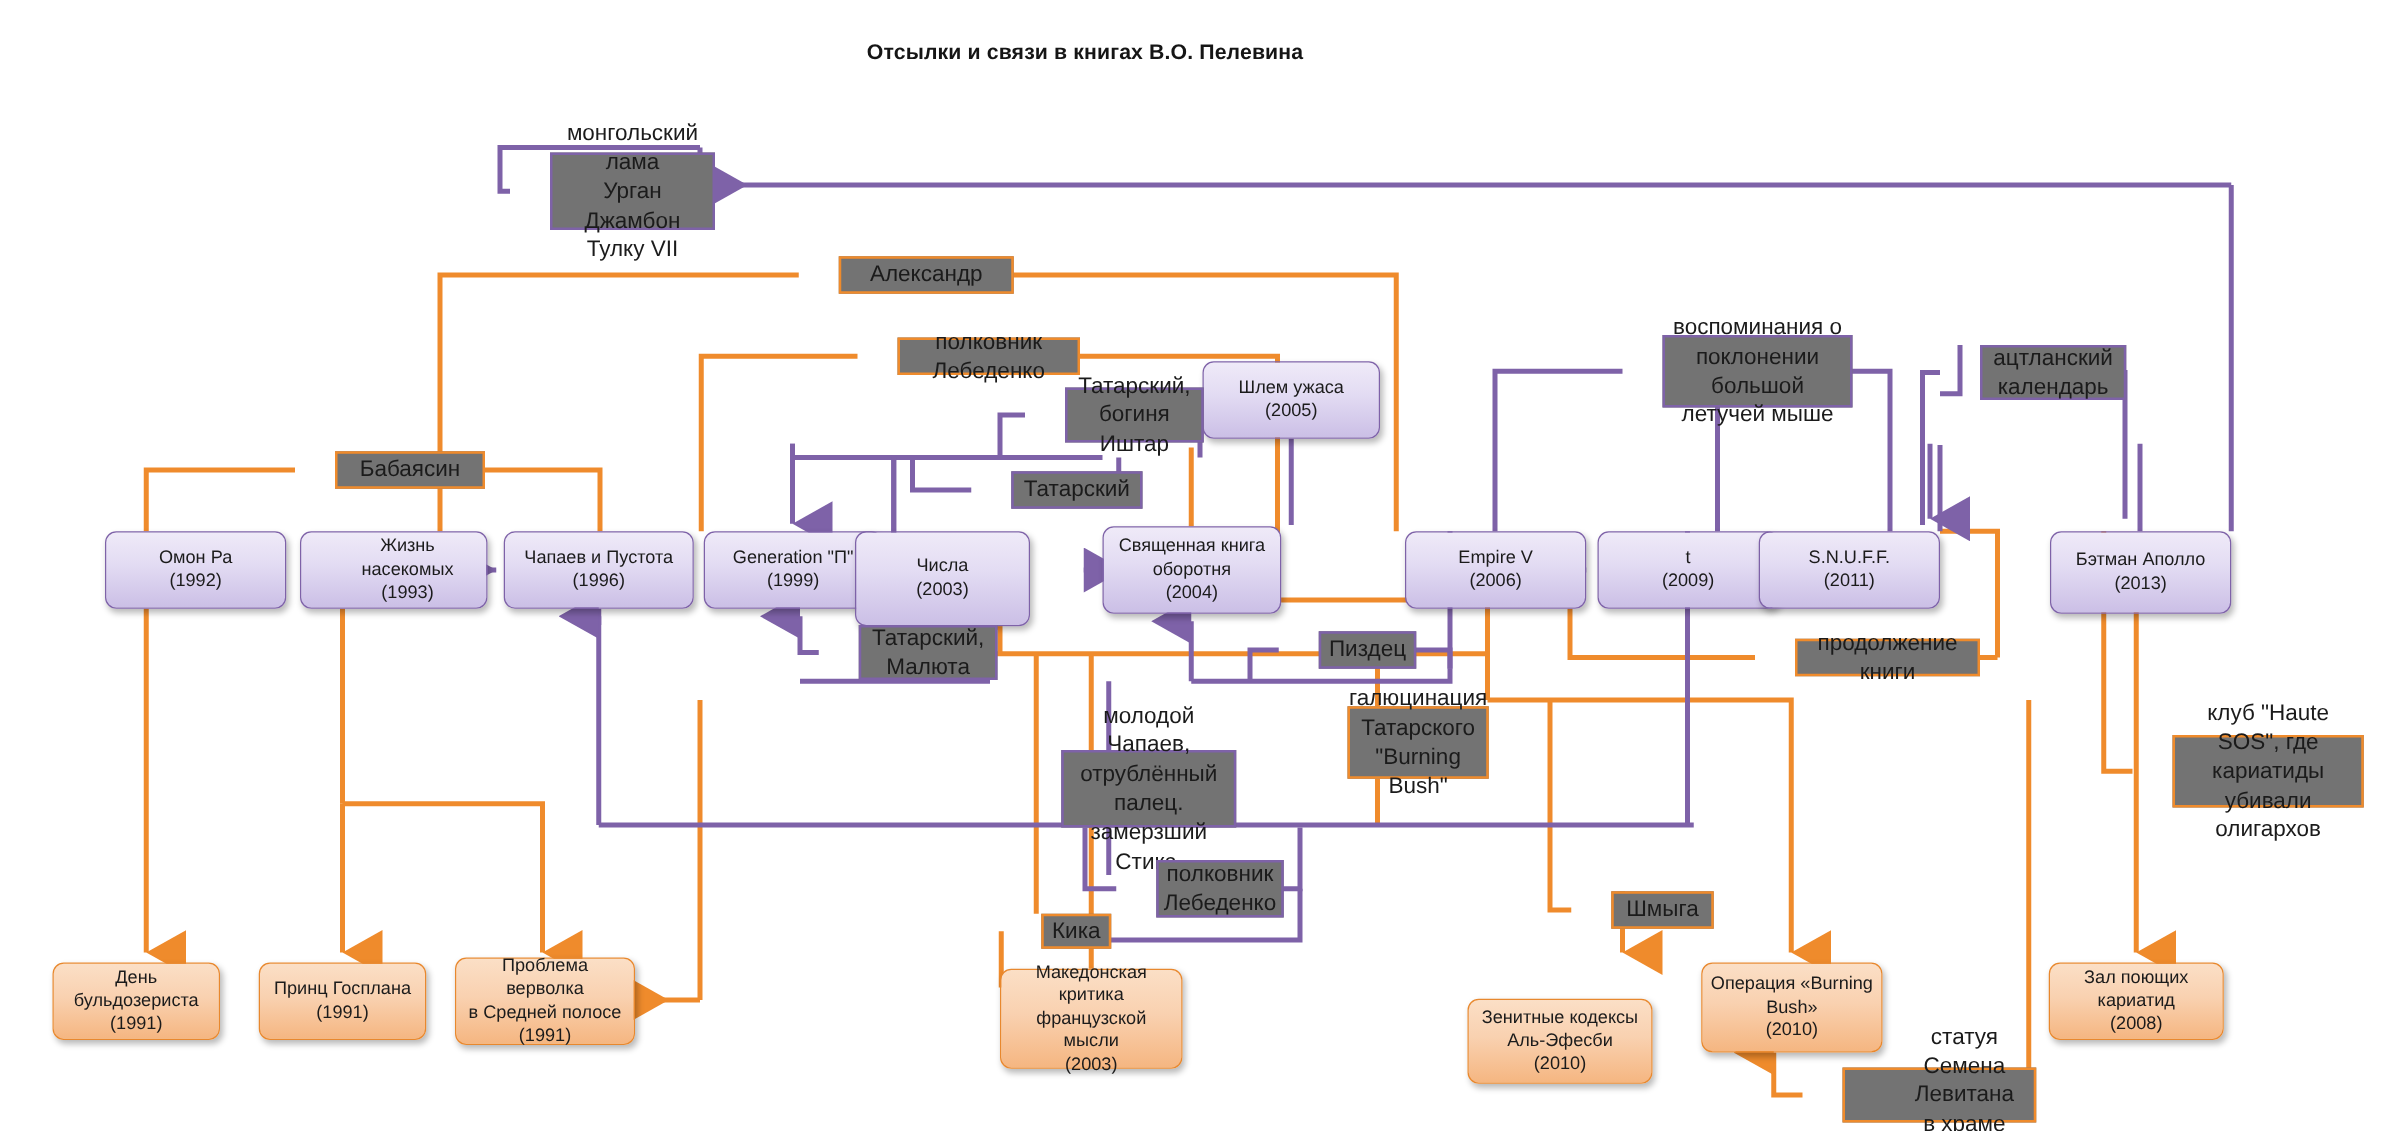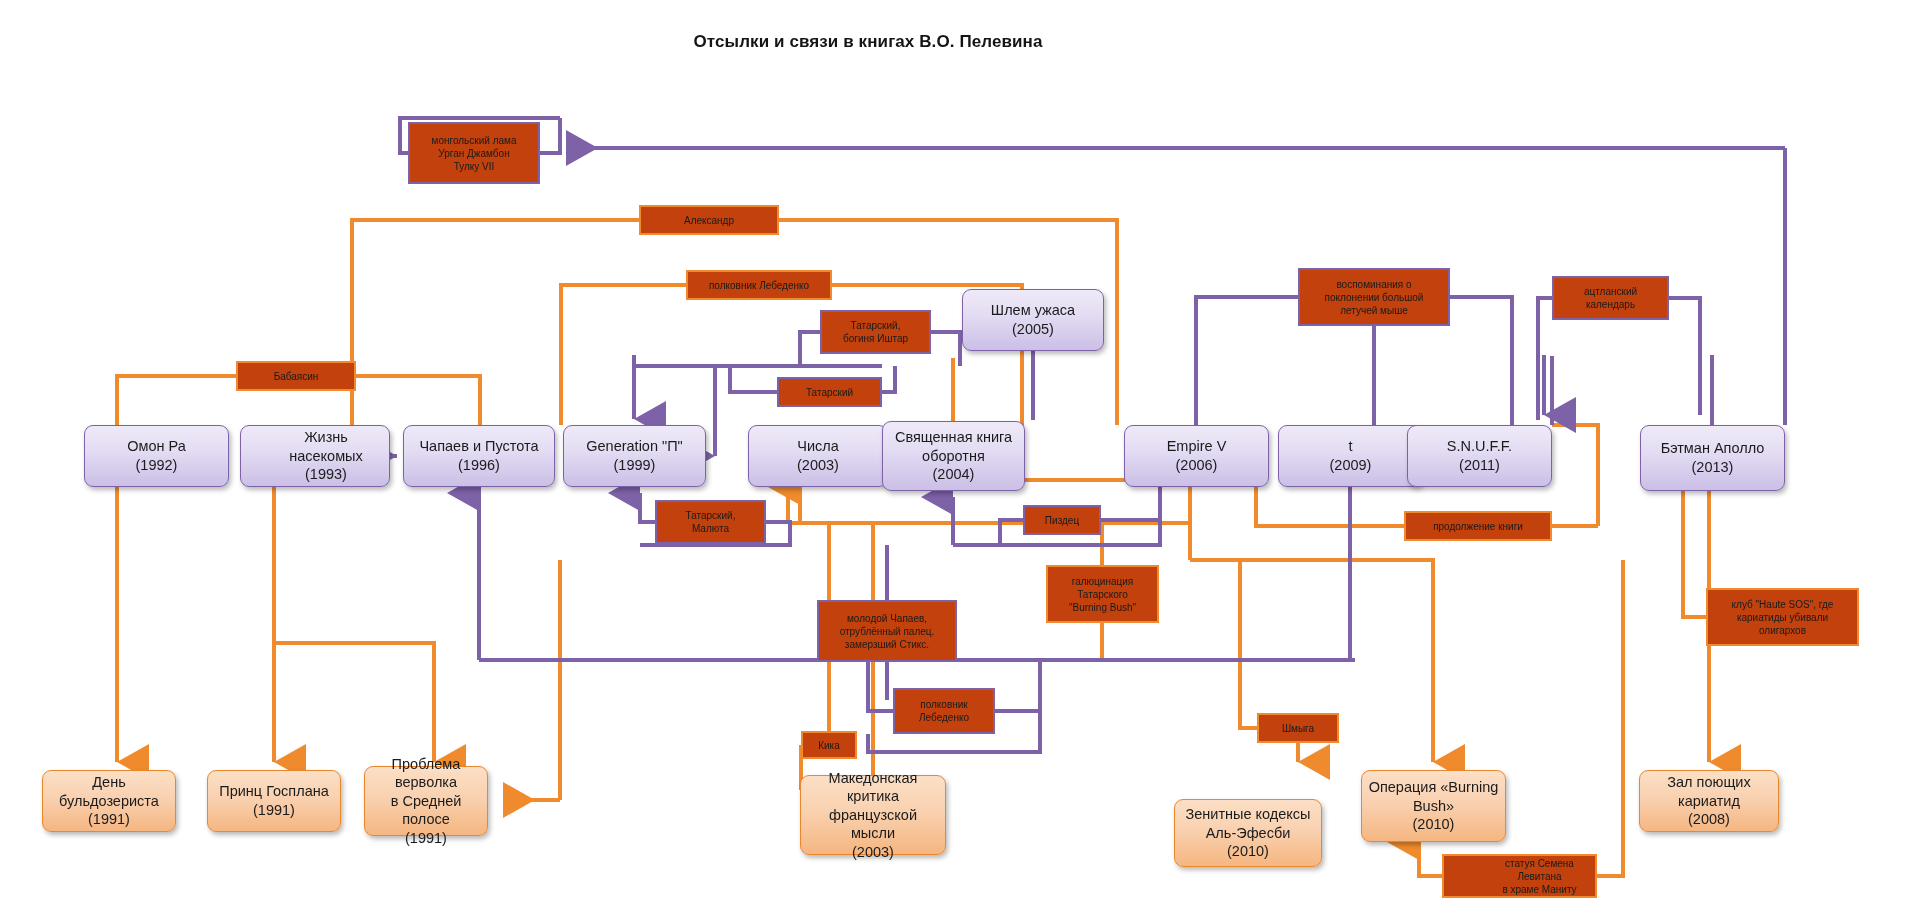--- a/index.html
+++ b/index.html
@@ -11,22 +11,22 @@
          font-size:17px;font-weight:bold;color:#151515;letter-spacing:.1px;}
   .node{position:absolute;box-sizing:border-box;display:flex;align-items:center;
         justify-content:center;text-align:center;border-radius:9px;
         font-size:14.5px;line-height:1.28;color:#1b1b1b;padding:2px 6px;
         box-shadow:2px 3px 5px rgba(0,0,0,0.28);}
   .node.book{border:1.6px solid #7e62a8;
         background:linear-gradient(180deg,#efeaf8 0%,#e3dcf3 42%,#cbbfe6 100%);}
   .node.work{border:1.6px solid #e8882e;
         background:linear-gradient(180deg,#fbdfc6 0%,#f9d1b0 45%,#f5b681 100%);}
   .lbl{position:absolute;box-sizing:border-box;display:flex;align-items:center;
-       justify-content:center;text-align:center;background:#c2410c;
-       font-size:10px;line-height:1.3;color:#1b1b1b;padding:1px 4px;}
+       justify-content:center;text-align:center;background:#737373;
+       font-size:18px;line-height:1.3;color:#1b1b1b;padding:1px 4px;margin-left:32px;}
   .lbl.p{border:2.6px solid #7e62a8;}
   .lbl.o{border:2.6px solid #ef8b2c;}
 </style>
 </head>
 <body>
 
 <div id="stage">
 
   <div class="title">Отсылки и связи в книгах В.О. Пелевина</div>
 
@@ -188,21 +188,21 @@
   </div>
   <div class="node book" style="left:240px;top:425px;width:150px;height:62px;padding-left:28px;">
     <span>Жизнь насекомых<br>(1993)</span>
   </div>
   <div class="node book" style="left:403px;top:425px;width:152px;height:62px;">
     <span>Чапаев и Пустота<br>(1996)</span>
   </div>
   <div class="node book" style="left:563px;top:425px;width:143px;height:62px;">
     <span>Generation "П"<br>(1999)</span>
   </div>
-  <div class="node book" style="left:748px;top:425px;width:140px;height:62px;">
+  <div class="node book" style="left:684px;top:425px;width:140px;height:76px;">
     <span>Числа<br>(2003)</span>
   </div>
   <div class="node book" style="left:882px;top:421px;width:143px;height:70px;">
     <span>Священная книга<br>оборотня<br>(2004)</span>
   </div>
   <div class="node book" style="left:962px;top:289px;width:142px;height:62px;">
     <span>Шлем ужаса<br>(2005)</span>
   </div>
   <div class="node book" style="left:1124px;top:425px;width:145px;height:62px;">
     <span>Empire V<br>(2006)</span>
@@ -216,21 +216,21 @@
   <div class="node book" style="left:1640px;top:425px;width:145px;height:66px;">
     <span>Бэтман Аполло<br>(2013)</span>
   </div>
 
   <div class="node work" style="left:42px;top:770px;width:134px;height:62px;">
     <span>День бульдозериста<br>(1991)</span>
   </div>
   <div class="node work" style="left:207px;top:770px;width:134px;height:62px;">
     <span>Принц Госплана<br>(1991)</span>
   </div>
-  <div class="node work" style="left:364px;top:766px;width:124px;height:70px;">
+  <div class="node work" style="left:364px;top:766px;width:144px;height:70px;">
     <span>Проблема верволка<br>в Средней полосе<br>(1991)</span>
   </div>
   <div class="node work" style="left:800px;top:775px;width:146px;height:80px;">
     <span>Македонская<br>критика<br>французской мысли<br>(2003)</span>
   </div>
   <div class="node work" style="left:1174px;top:770px;width:148px;height:68px;margin-top:29px;">
     <span>Зенитные кодексы<br>Аль-Эфесби<br>(2010)</span>
   </div>
   <div class="node work" style="left:1361px;top:770px;width:145px;height:72px;">
     <span>Операция «Burning<br>Bush»<br>(2010)</span>

